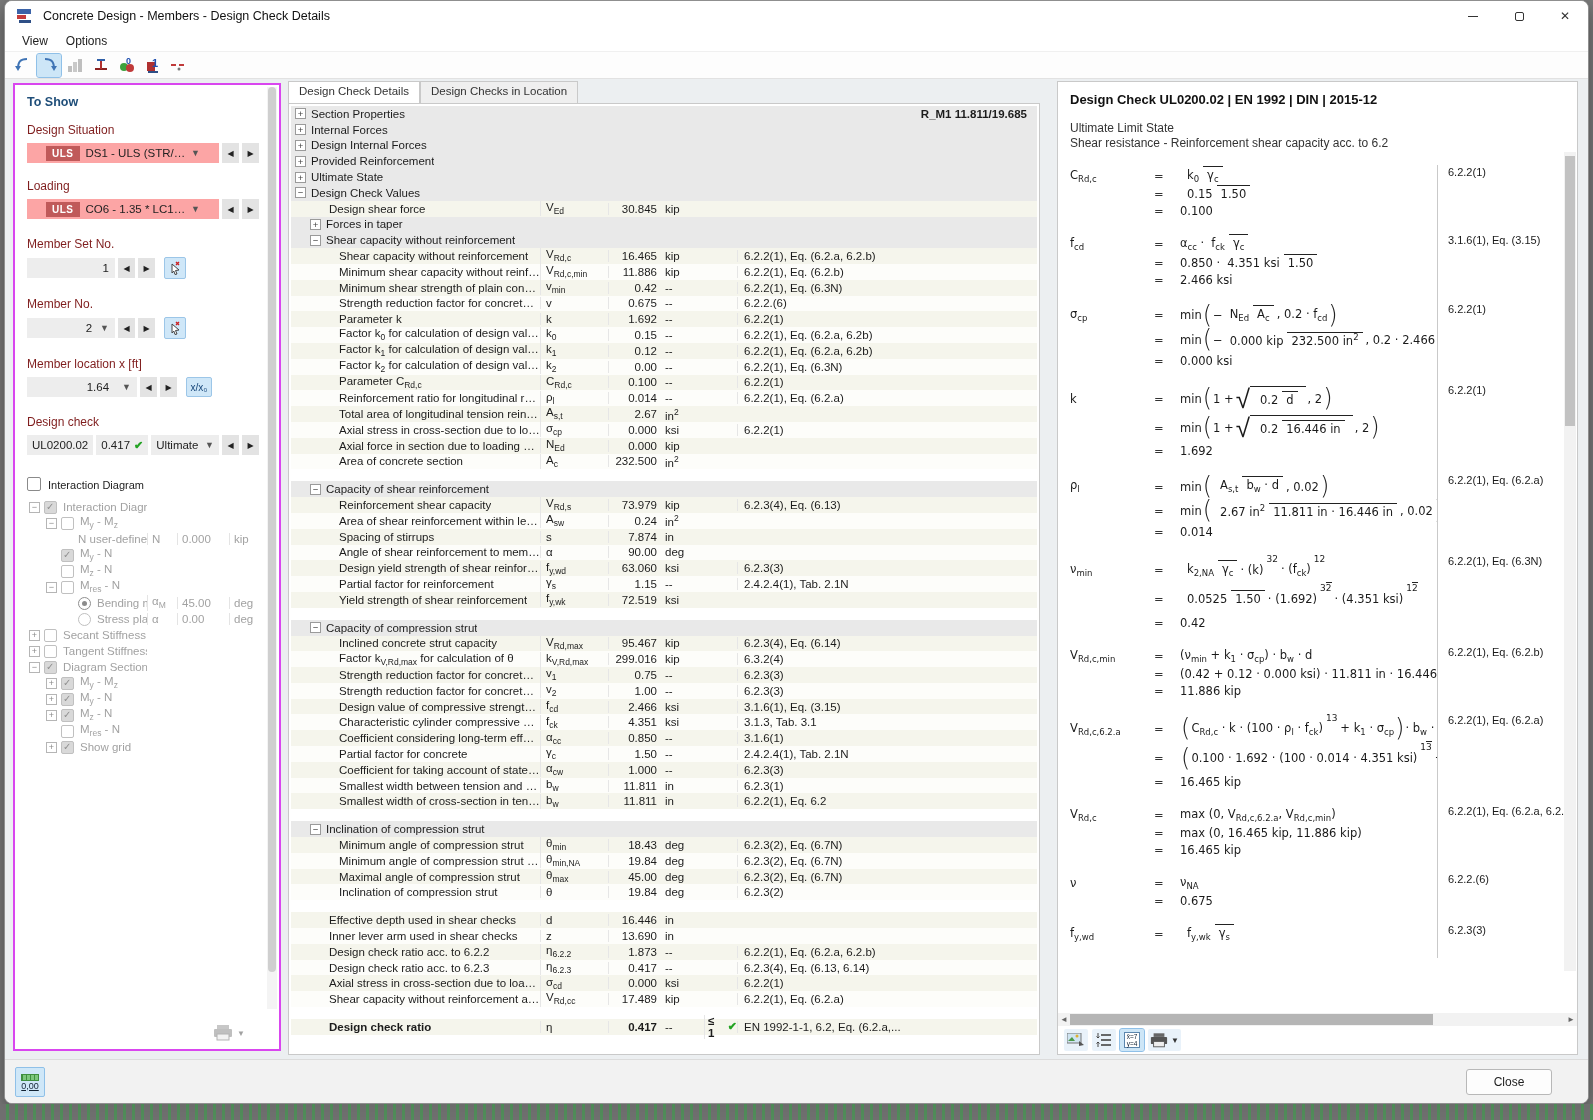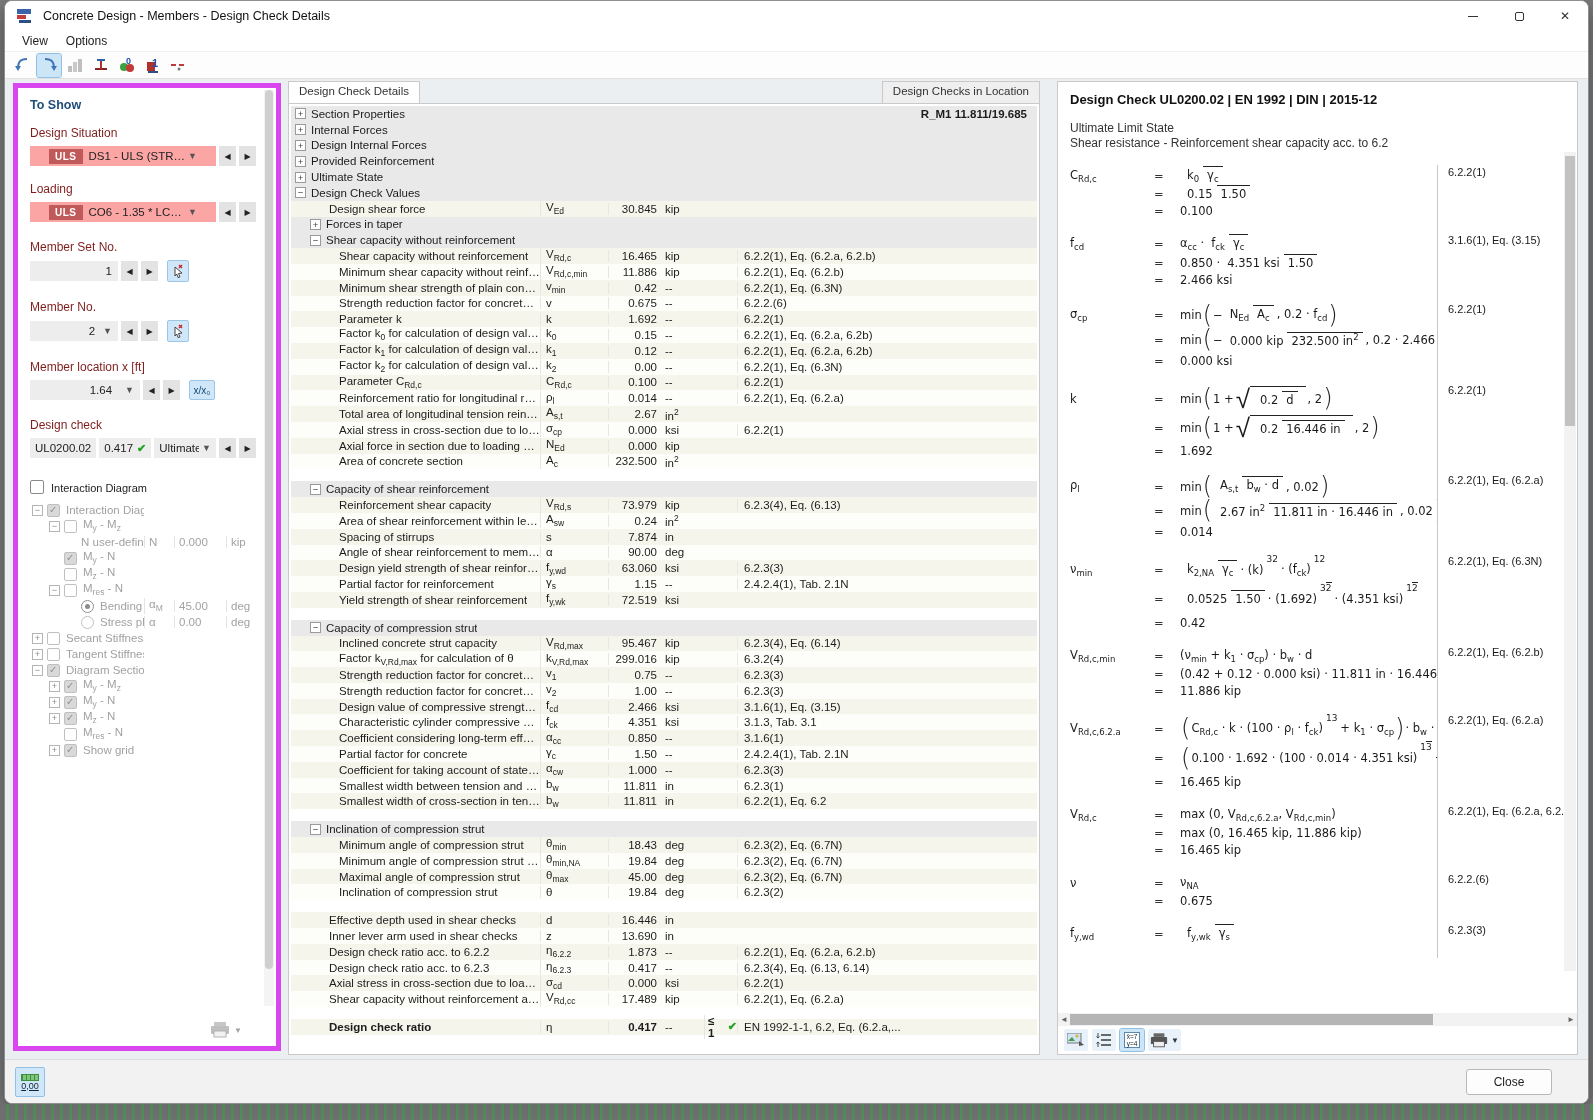--- a/index.html
+++ b/index.html
@@ -25,21 +25,21 @@
   .toolbar { height:27px; background:#fdfdfd; display:flex; align-items:center; gap:2px; padding-left:6px; border-bottom:1px solid #e2e2e2; }
   .tbtn { width:24px; height:23px; display:flex; align-items:center; justify-content:center; border-radius:2px; }
   .tbtn.active { background:#cde6f7; outline:1px solid #8fc0e8; }
   .tbtn svg { display:block; }
 
   
   .content { flex:1; position:relative; background:#eceff1; }
 
   
   .left-panel { position:absolute; left:8px; top:4px; width:268px; bottom:8px; background:#fff;
-    border:5px solid #d946ef; padding:10px 20px 6px 12px; display:flex; flex-direction:column; }
+    border:2px solid #d946ef; padding:10px 20px 6px 12px; display:flex; flex-direction:column; }
   .lp-scroll { position:absolute; right:2px; top:2px; bottom:40px; width:10px; background:#f4f4f4; }
   .lp-thumb { position:absolute; left:1px; right:1px; top:0; height:96%; background:#cfcfcf; border-radius:5px; }
   .lp-header { color:#1f4e79; font-weight:bold; font-size:12.5px; margin-bottom:14px; }
   .lp-label { font-size:12px; color:#7f1d1d; margin:10px 0 6px; }
   .ctl-row { display:flex; align-items:center; gap:3px; }
   .uls-badge { background:#c05a5a; color:#fff; font-size:10px; font-weight:bold; padding:2px 6px; letter-spacing:.5px; }
   .combo { background:#fca5a5; height:20px; display:flex; align-items:center; font-size:11.5px; color:#222; padding:0 19px; flex:1; min-width:0; }
   .combo .val { flex:1; overflow:hidden; white-space:nowrap; text-overflow:ellipsis; }
   .chev { color:#555; font-size:9px; margin-left:3px; }
   .spin { width:17px; height:20px; background:#e3e3e3; display:flex; align-items:center; justify-content:center; font-size:8px; color:#222; }
@@ -63,21 +63,21 @@
   .t-rad.on::after { content:""; position:absolute; left:3px; top:3px; width:5px; height:5px; border-radius:50%; background:#8c8c8c; }
   .t-label { flex:1; overflow:hidden; white-space:nowrap; }
   .t-sym { width:30px; border-left:1px solid #e4e4e4; padding-left:4px; flex:none; }
   .t-val { width:52px; border-left:1px solid #e4e4e4; background:#fff; padding:0 4px; flex:none; }
   .t-unit { width:30px; border-left:1px solid #e4e4e4; padding-left:4px; flex:none; }
   .lp-bottom { margin-top:auto; display:flex; justify-content:flex-end; padding:6px 14px 2px 0; }
   .printer-btn { display:flex; align-items:center; gap:4px; opacity:.55; }
 
   
   .mid-panel { position:absolute; left:283px; top:2px; width:752px; bottom:4px; display:flex; flex-direction:column; }
-  .tabs { display:flex; height:22px;justify-content:space-between; }
+  .tabs { display:flex; height:22px; }
   .tab { font-size:11.5px; padding:3px 10px 0; border:1px solid #c9c9c9; border-bottom:none; background:#efefef; color:#333; }
   .tab.active { background:#fff; font-weight:normal; }
   .tablebox { flex:1; background:#fff; border:1px solid #c9c9c9; overflow:hidden; position:relative; }
   .mtable { position:absolute; inset:2px 2px 0 2px; }
   .mrow { display:flex; align-items:center; height:15.8px; font-size:11.5px; color:#1c1c1c; }
   .mrow.gap { height:12px; background:#fff; }
   .mrow.grp { background:#e9e9e9; }
   .m-exp { width:11px; height:11px; border:1px solid #9a9a9a; background:#fff; font-size:9.5px; line-height:9px; text-align:center; color:#444; margin-right:5px; flex:none; }
   .c-label { flex:1; overflow:hidden; white-space:nowrap; display:flex; align-items:center; min-width:0; }
   .c-label .lbl { overflow:hidden; white-space:nowrap; text-overflow:ellipsis; }

